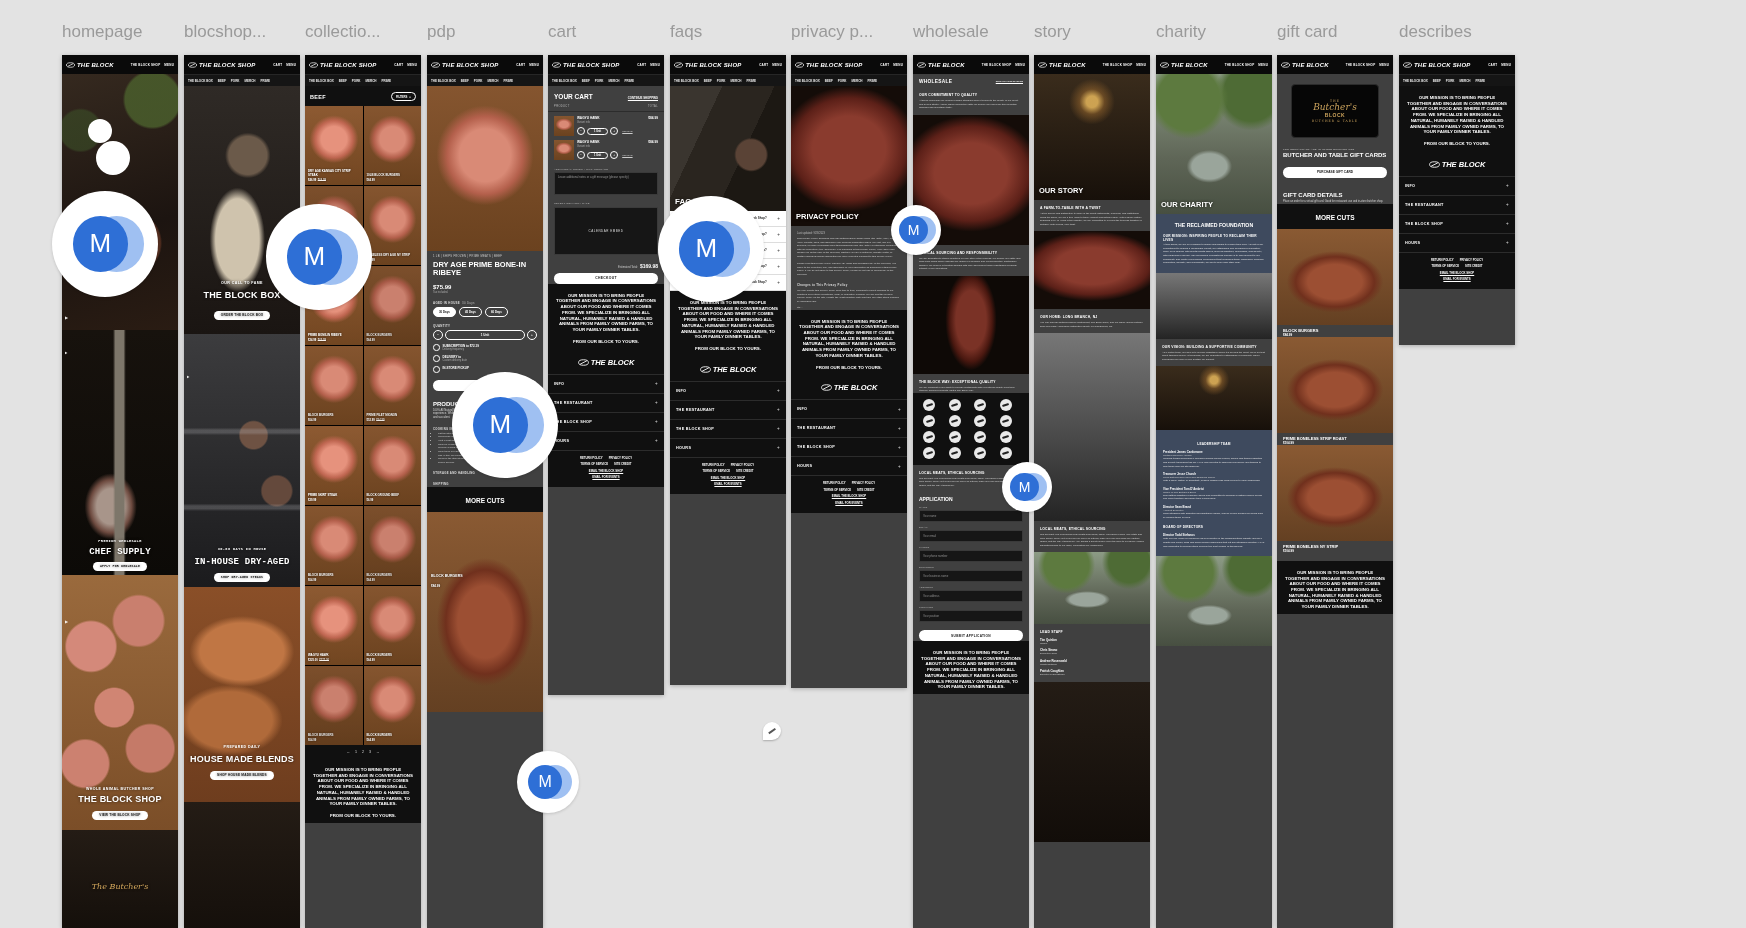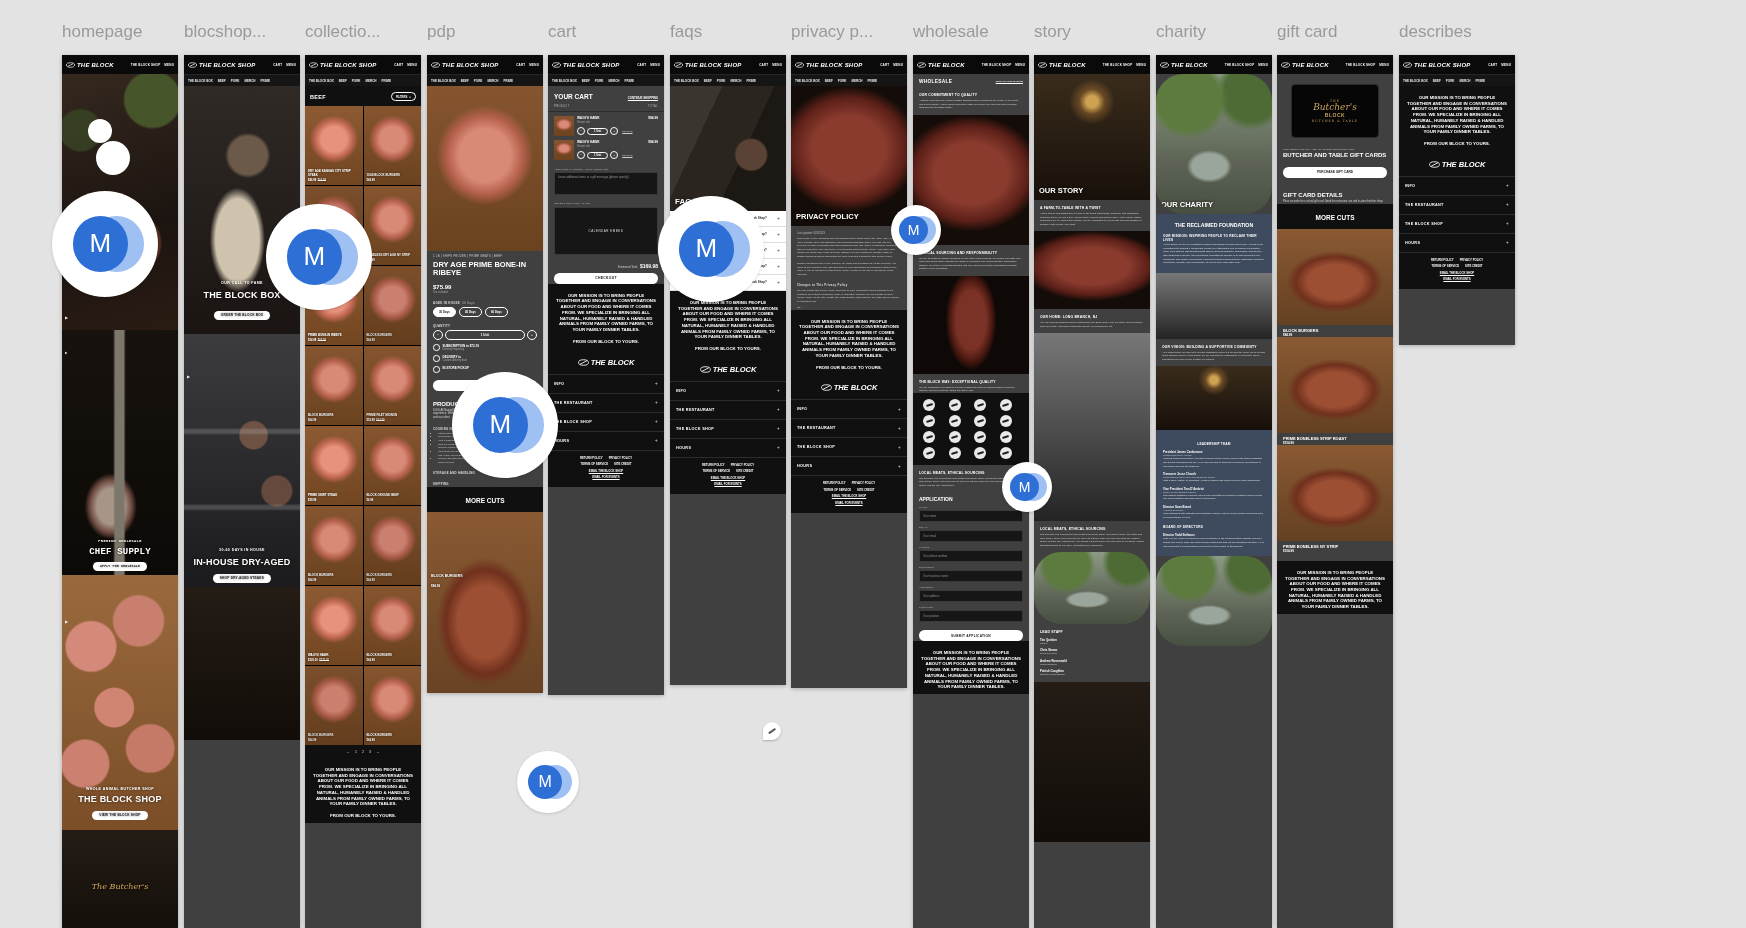--- a/index.html
+++ b/index.html
@@ -48,21 +48,21 @@
      linear-gradient(180deg,#8a4f28,#6e3d1e);}
   .pMeatWood{background:
      radial-gradient(ellipse 58% 42% at 50% 42%,#d98a76 0 38%,#b4604c 56%,transparent 72%),
      linear-gradient(180deg,#85552f,#6b421f);}
   .pMeatDark{background:
      radial-gradient(ellipse 70% 52% at 50% 45%,#8a3b2e 0 45%,#5c2018 70%,transparent 86%),#140c08;}
   .pGreen{background:
      radial-gradient(circle at 28% 18%,#5d7a3f 0 22%,transparent 28%),
      radial-gradient(circle at 82% 14%,#4e6b35 0 18%,transparent 24%),
      radial-gradient(ellipse 30% 18% at 46% 66%,#9aa59b 0 50%,transparent 65%),
-     linear-gradient(180deg,#8c9b85,#5f6657 60%,#474f41); border-radius: 27px;}
+     linear-gradient(180deg,#8c9b85,#5f6657 60%,#474f41);}
   .pResto{background:
      radial-gradient(circle at 50% 22%,rgba(232,184,92,.85) 0 5%,rgba(170,115,50,.45) 11%,transparent 20%),
      linear-gradient(180deg,#3a2c1c,#17100a);}
   .pBW{background:linear-gradient(180deg,#777 0%,#4a4a4a 55%,#242424 100%);}
   .pBurger{background:
      radial-gradient(ellipse 52% 40% at 50% 55%,#9c4f33 0 45%,#70301d 65%,transparent 80%),
      linear-gradient(180deg,#8a5a33,#644022);}
   
   .hov{position:absolute;left:0;right:0;text-align:center;text-shadow:0 0 3px rgba(0,0,0,.6);}
   .hk{font-size:3.6px;font-weight:700;letter-spacing:.4px;}
@@ -276,25 +276,30 @@
         <span>BEEF</span>
         <span>PORK</span>
         <span>MERCH</span>
         <span>PRIME</span>
       </div>
     <div class="ph pButcher" style="height:248px;">
       <div class="hov" style="bottom:46px;"><span class="hk">OUR CALL TO FAME</span></div>
       <div class="hov" style="bottom:32px;"><span class="ht">THE BLOCK BOX</span></div>
       <div class="hov" style="bottom:14px;"><span class="wpill">ORDER THE BLOCK BOX</span></div>
     </div>
-    <div class="ph pFridge" style="height:253px;">
+    <div class="ph pFridge" style="height:253px;font-family:Liberation Mono, monospace;">
       <span class="arrow" style="left:3px;top:40px;">▶</span>
       <div class="hov" style="bottom:32px;"><span class="hk">30-60 DAYS IN HOUSE</span></div>
       <div class="hov" style="bottom:18px;"><span class="ht">IN-HOUSE DRY-AGED</span></div>
       <div class="hov" style="bottom:4px;"><span class="wpill">SHOP DRY-AGED STEAKS</span></div>
+    </div>
+    <div class="ph pSausage" style="height:215px;">
+      <div class="hov" style="bottom:50px;"><span class="hk">PREPARED DAILY</span></div>
+      <div class="hov" style="bottom:36px;"><span class="ht">HOUSE MADE BLENDS</span></div>
+      <div class="hov" style="bottom:22px;"><span class="wpill">SHOP HOUSE MADE BLENDS</span></div>
     </div>
     <div class="ph pDark" style="height:153px;"></div>
   </section>
 
   <section class="frame" style="left:305px;height:873px;">
     <div class="hdr">
       <span class="logo">
         <svg class="lgi" viewBox="0 0 20 12">
             <ellipse cx="10" cy="6" rx="9" ry="5" fill="none" stroke="#fff" stroke-width="1.6"></ellipse>
             <line x1="4" y1="9" x2="16" y2="3" stroke="#fff" stroke-width="1.6"></line>
@@ -393,21 +398,21 @@
         <span>2</span>
         <span>3</span>
         <span>→</span>
       </div>
     <div class="mission">
       <div>OUR MISSION IS TO BRING PEOPLE TOGETHER AND ENGAGE IN CONVERSATIONS ABOUT OUR FOOD AND WHERE IT COMES FROM. WE SPECIALIZE IN BRINGING ALL NATURAL, HUMANELY RAISED &amp; HANDLED ANIMALS FROM FAMILY OWNED FARMS, TO YOUR FAMILY DINNER TABLES.</div>
       <div class="tagline">FROM OUR BLOCK TO YOURS.</div>
     </div>
   </section>
 
-  <section class="frame" style="left:427px;height:638px;">
+  <section class="frame" style="left:427px;height:873px;">
     <div class="hdr">
       <span class="logo">
         <svg class="lgi" viewBox="0 0 20 12">
             <ellipse cx="10" cy="6" rx="9" ry="5" fill="none" stroke="#fff" stroke-width="1.6"></ellipse>
             <line x1="4" y1="9" x2="16" y2="3" stroke="#fff" stroke-width="1.6"></line>
           </svg>
         <span>THE BLOCK SHOP</span>
       </span>
       <span class="hdr-links">
           <span>CART</span>

